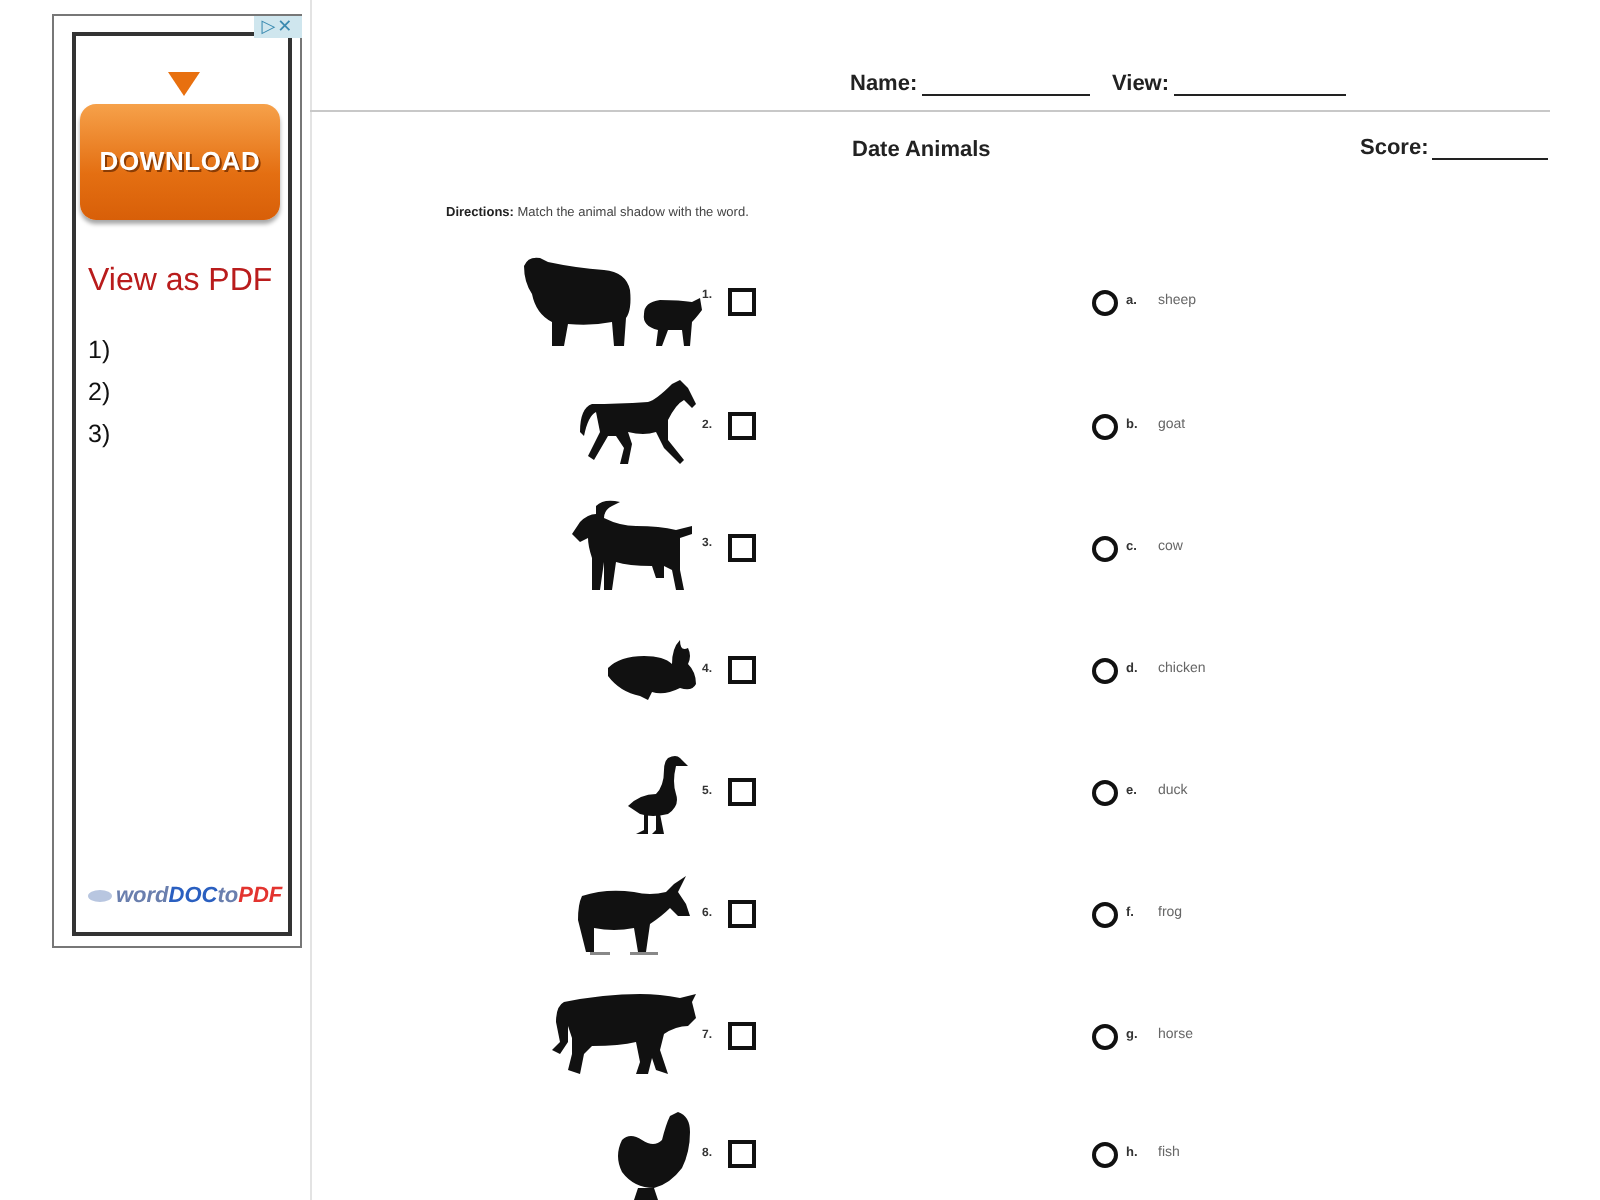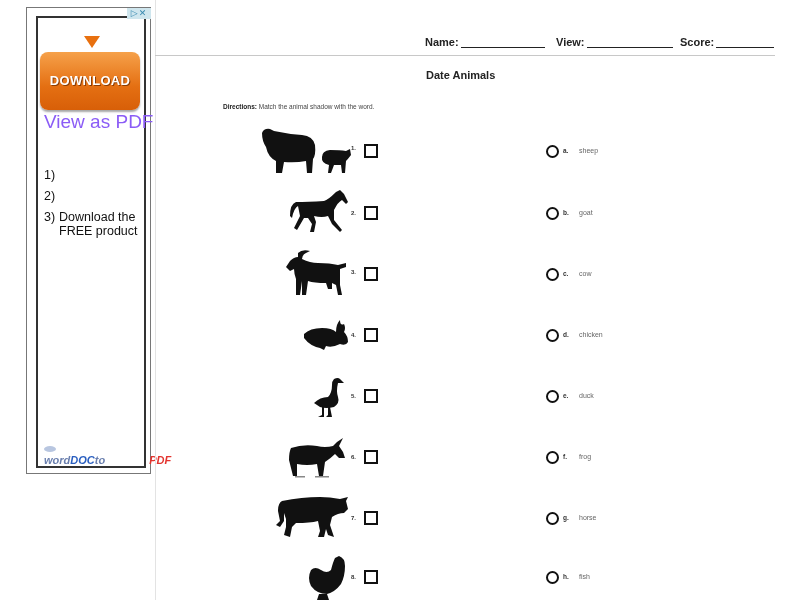--- a/index.html
+++ b/index.html
@@ -12,28 +12,28 @@
   .ad-inner { position:absolute; left:36px; top:16px; width:110px; height:452px;
               border:2px solid #333; box-sizing:border-box; background:#fff; }
   .ad-choices { position:absolute; left:127px; top:8px; width:24px; height:11px; background:#cfe6ee;
                 font-size:9px; color:#3a8ab0; line-height:11px; text-align:center; letter-spacing:1px; }
   .dl-arrow { position:absolute; left:84px; top:36px; width:0; height:0;
               border-left:8px solid transparent; border-right:8px solid transparent; border-top:12px solid #e8700f; }
   .dl-btn { position:absolute; left:40px; top:52px; width:100px; height:58px; border-radius:8px;
             background:linear-gradient(#f6a14a, #e46f12 60%, #d85f08); box-shadow:0 2px 2px rgba(0,0,0,0.35);
             color:#fff; font-weight:bold; font-size:13px; text-align:center; line-height:58px;
             text-shadow:1px 1px 0 #8a3c05; letter-spacing:0.3px; }
-  .view-pdf { position:absolute; left:44px; top:111px; font-size:19px; color:#8b5cf6; }
+  .view-pdf { position:absolute; left:44px; top:132px; font-size:16px; color:#b91c1c; }
   .steps { position:absolute; left:44px; top:168px; width:100px; font-size:12.5px; line-height:14px; color:#111; }
   .step { display:flex; margin-bottom:7px; }
   .step-num { width:15px; flex:none; }
   .brand { position:absolute; left:44px; top:442px; width:98px; font-size:11px; font-style:italic; font-weight:bold; }
   .brand .b1 { color:#6a7fae; }
   .brand .b2 { color:#2a5fc0; }
-  .brand .b3 { color:#e3342f;padding-left:44px; }
+  .brand .b3 { color:#e3342f; }
   .brand-swoosh { display:inline-block; width:12px; height:6px; border-radius:50%; background:#b8c6e0; margin-right:2px; vertical-align:middle; }
 
   
   .header-line { position:absolute; left:155px; top:55px; width:620px; height:1px; background:#c8c8c8; }
   .vline { position:absolute; left:155px; top:0; width:1px; height:600px; background:#e3e3e3; }
   .hdr { position:absolute; top:36px; font-size:11px; font-weight:bold; color:#222; }
   .blank { display:inline-block; border-bottom:1px solid #222; vertical-align:bottom; margin-left:2px; }
   .title { position:absolute; left:426px; top:69px; font-size:11px; font-weight:bold; color:#222; }
   .directions { position:absolute; left:223px; top:103px; font-size:6.5px; color:#444; }
   .directions b { color:#222; }
@@ -57,35 +57,34 @@
 <div class="view-pdf">View as PDF</div>
 <div class="steps">
   <div class="step">
     <span class="step-num">1)</span>
   </div>
   <div class="step">
     <span class="step-num">2)</span>
   </div>
   <div class="step">
     <span class="step-num">3)</span>
-    <span>Download the FREE product</span>
   </div>
 </div>
 <div class="brand">
   <span class="brand-swoosh"></span><span class="b1">word</span><span class="b2">DOC</span><span class="b1">to</span><span class="b3">PDF</span>
 </div>
 
 <div class="vline"></div>
 <div class="hdr" style="left:425px;">
   <span>Name:</span><span class="blank" style="width:84px;"></span>
 </div>
 <div class="hdr" style="left:556px;">
   <span>View:</span><span class="blank" style="width:86px;"></span>
 </div>
-<div class="hdr" style="left:680px;">
+<div class="hdr" style="left:680px;margin-top:32px;">
   <span>Score:</span><span class="blank" style="width:58px;"></span>
 </div>
 <div class="header-line"></div>
 <div class="title">Date Animals</div>
 <div class="directions">
   <b>Directions:</b><span> Match the animal shadow with the word.</span>
 </div>
 
 <div class="row" style="top:127px;">
   <svg class="silhouette" style="left:258px; top:0;" width="95" height="50" viewBox="0 0 95 50">

